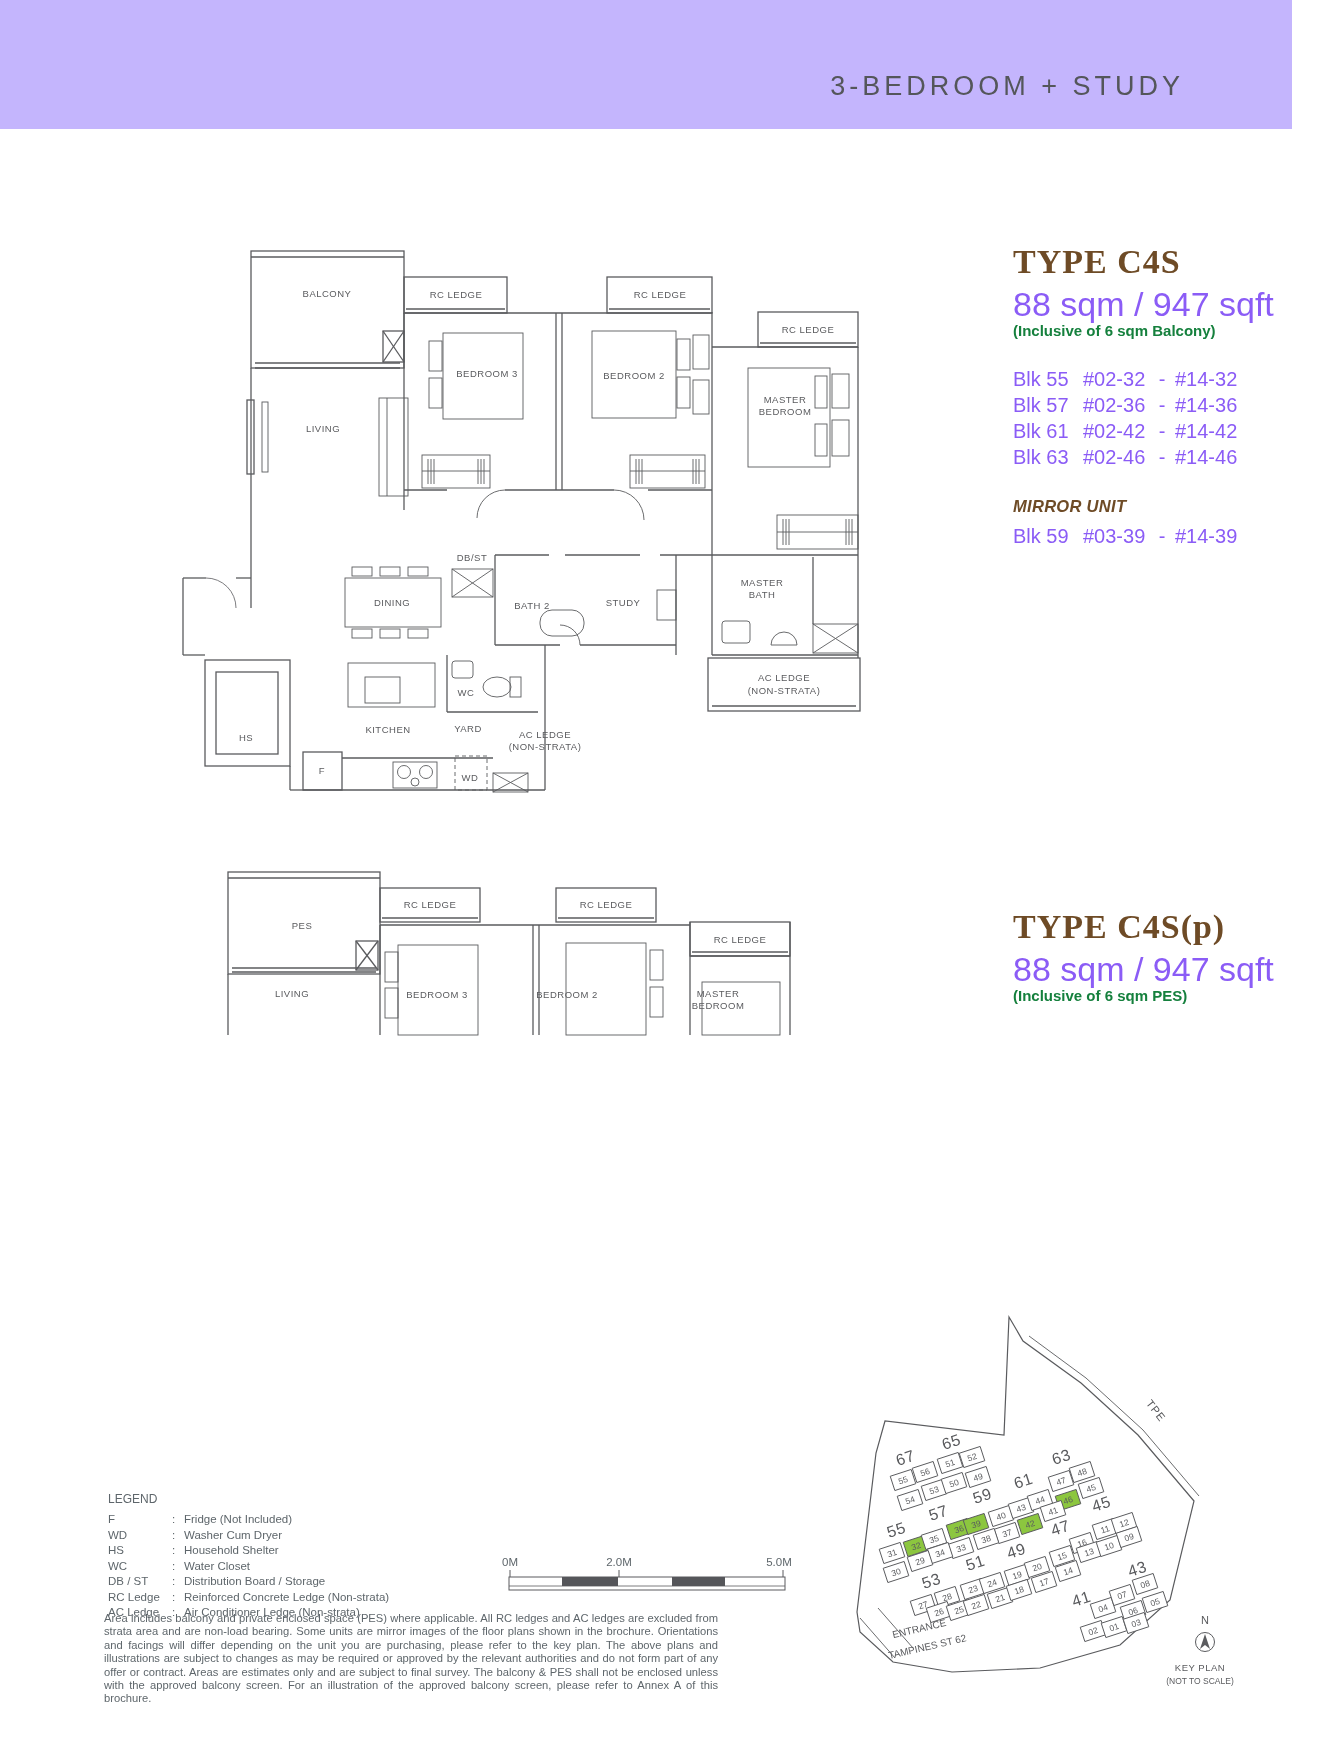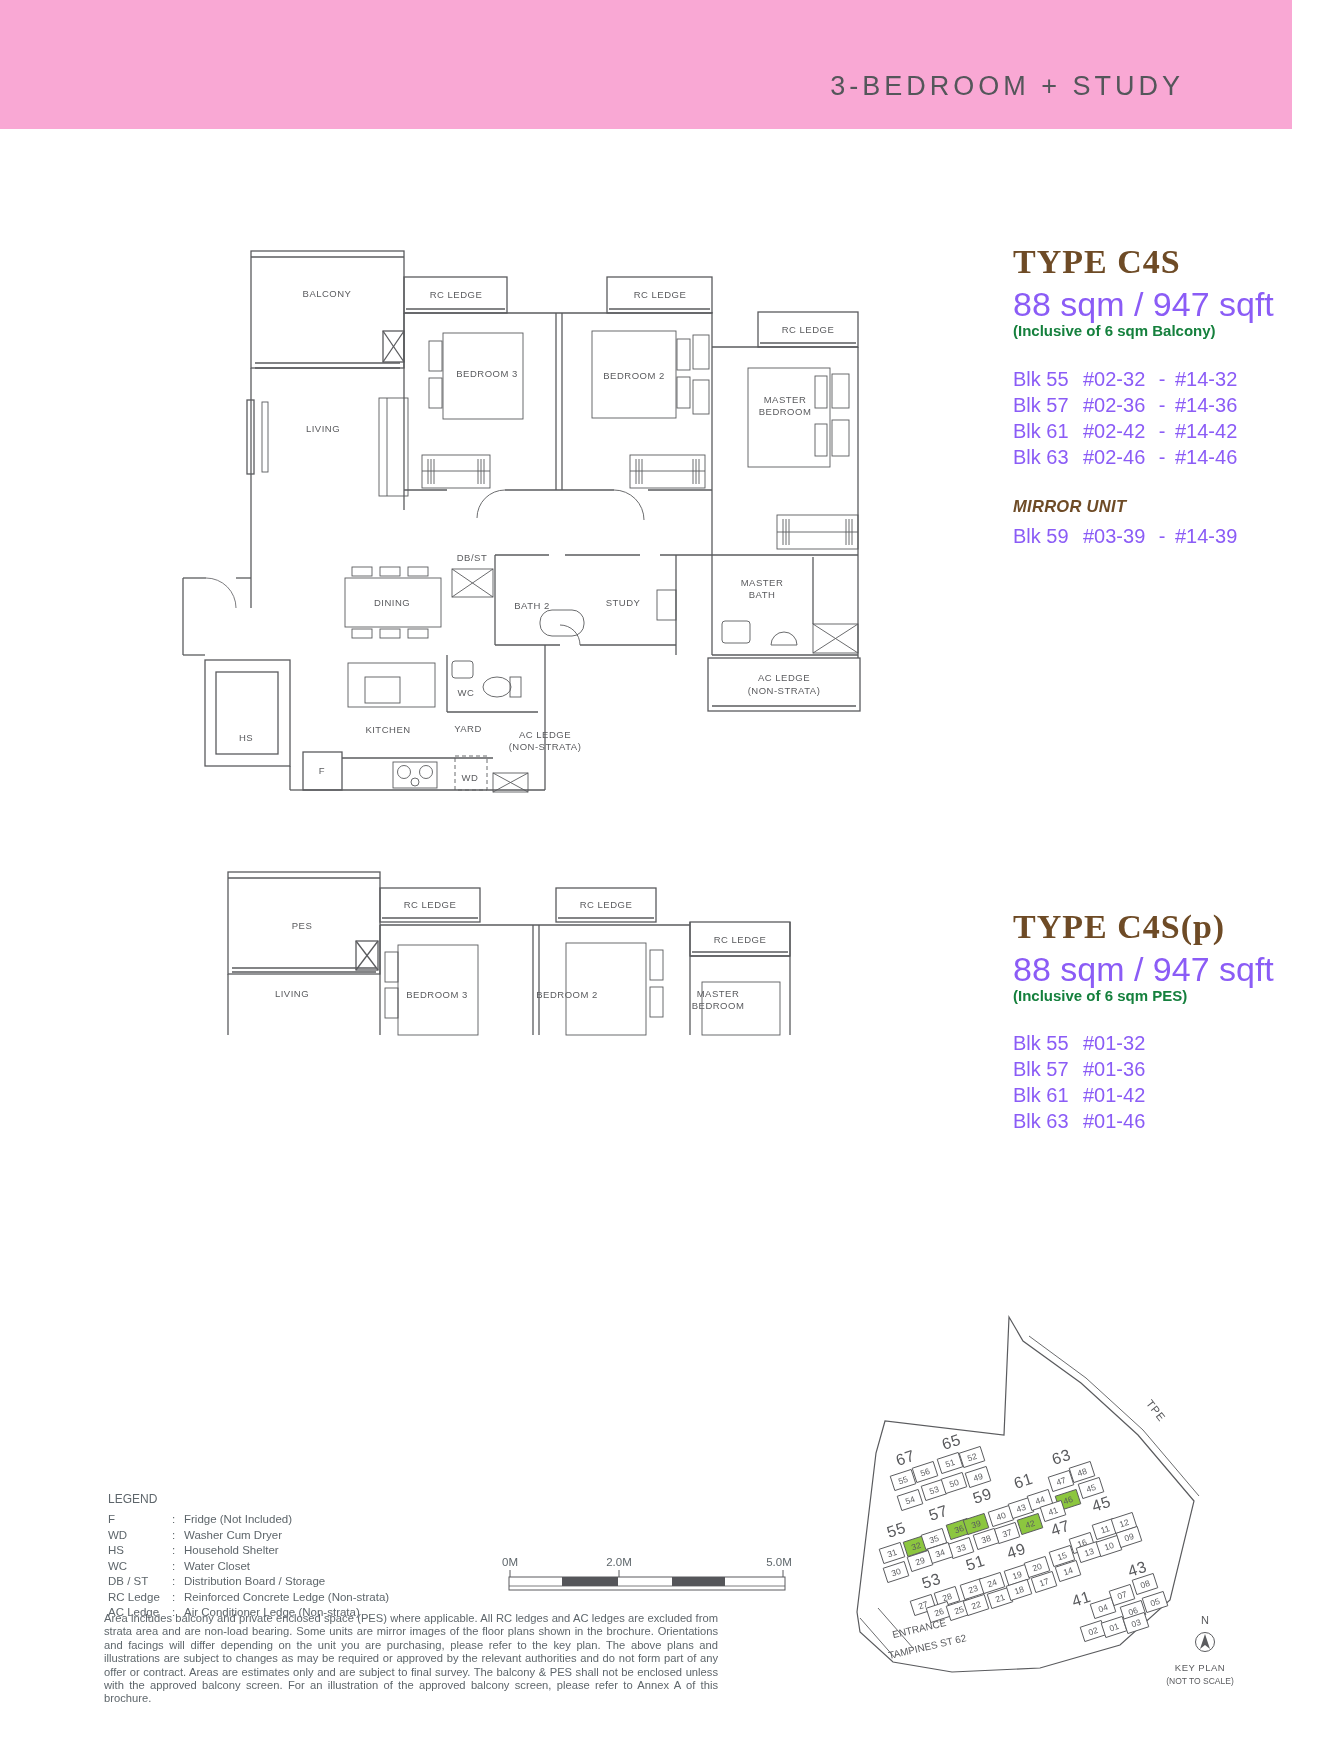--- a/index.html
+++ b/index.html
@@ -1,21 +1,21 @@
 <!DOCTYPE html>
 <html><head>
 <meta charset="utf-8">
 <style>
   html,body{margin:0;padding:0;background:#ffffff;}
   #page{position:relative;width:1338px;height:1758px;background:#ffffff;overflow:hidden;
         font-family:"Liberation Sans",sans-serif;}
   .abs{position:absolute;}
 
   
-  .header-bar{left:0;top:0;width:1292px;height:129px;background:#f9a8d4;}
+  .header-bar{left:0;top:0;width:1292px;height:129px;background:#c4b5fd;}
   .header-title{top:71px;right:108px;font-size:27px;letter-spacing:4px;color:#54565A;}
 
   
   .tc-title{font-family:Liberation Serif, serif;font-weight:700;font-size:34px;
             color:#6E4B26;letter-spacing:1px;white-space:nowrap;}
   .tc-area{font-size:34px;color:#8b5cf6;white-space:nowrap;}
   .tc-note{font-size:15px;font-weight:700;color:#15803d;white-space:nowrap;}
   .mirror-title{font-size:16.5px;font-weight:700;color:#6E4B26;letter-spacing:.3px;}
   .unit-row{height:26px;line-height:26px;font-size:20px;color:#8b5cf6;white-space:nowrap;}
   .u-blk{display:inline-block;width:70px;}
@@ -284,26 +284,20 @@
       <div class="unit-row"><span class="u-blk">Blk 63</span><span class="u-from">#02-46</span><span class="u-dash">-</span><span class="u-to">#14-46</span></div>
     </div>
   <div class="abs mirror-title" style="left:1013px;top:497px;font-style:italic;">MIRROR UNIT</div>
   <div class="abs" style="left:1013px;top:523px;" id="c4s-mirror-units">
       <div class="unit-row"><span class="u-blk">Blk 59</span><span class="u-from">#03-39</span><span class="u-dash">-</span><span class="u-to">#14-39</span></div>
     </div>
 
   <div class="abs tc-title" style="left:1013px;top:908px;">TYPE C4S(p)</div>
   <div class="abs tc-area" style="left:1013px;top:950px;">88 sqm / 947 sqft</div>
   <div class="abs tc-note" style="left:1013px;top:987px;">(Inclusive of 6 sqm PES)</div>
-  <div class="abs" style="left:1013px;top:1030px;" id="c4sp-units">
-      <div class="unit-row"><span class="u-blk">Blk 55</span><span class="u-from">#01-32</span></div>
-      <div class="unit-row"><span class="u-blk">Blk 57</span><span class="u-from">#01-36</span></div>
-      <div class="unit-row"><span class="u-blk">Blk 61</span><span class="u-from">#01-42</span></div>
-      <div class="unit-row"><span class="u-blk">Blk 63</span><span class="u-from">#01-46</span></div>
-    </div>
 
   <div class="abs" style="left:108px;top:1462px;">
     <div class="legend-title">LEGEND</div>
     <div id="legend-items">
         <div class="lg-row">
           <span class="lg-abbr">F</span>
           <span class="lg-colon">:</span>
           <span class="lg-desc">Fridge (Not Included)</span>
         </div>
         <div class="lg-row">

